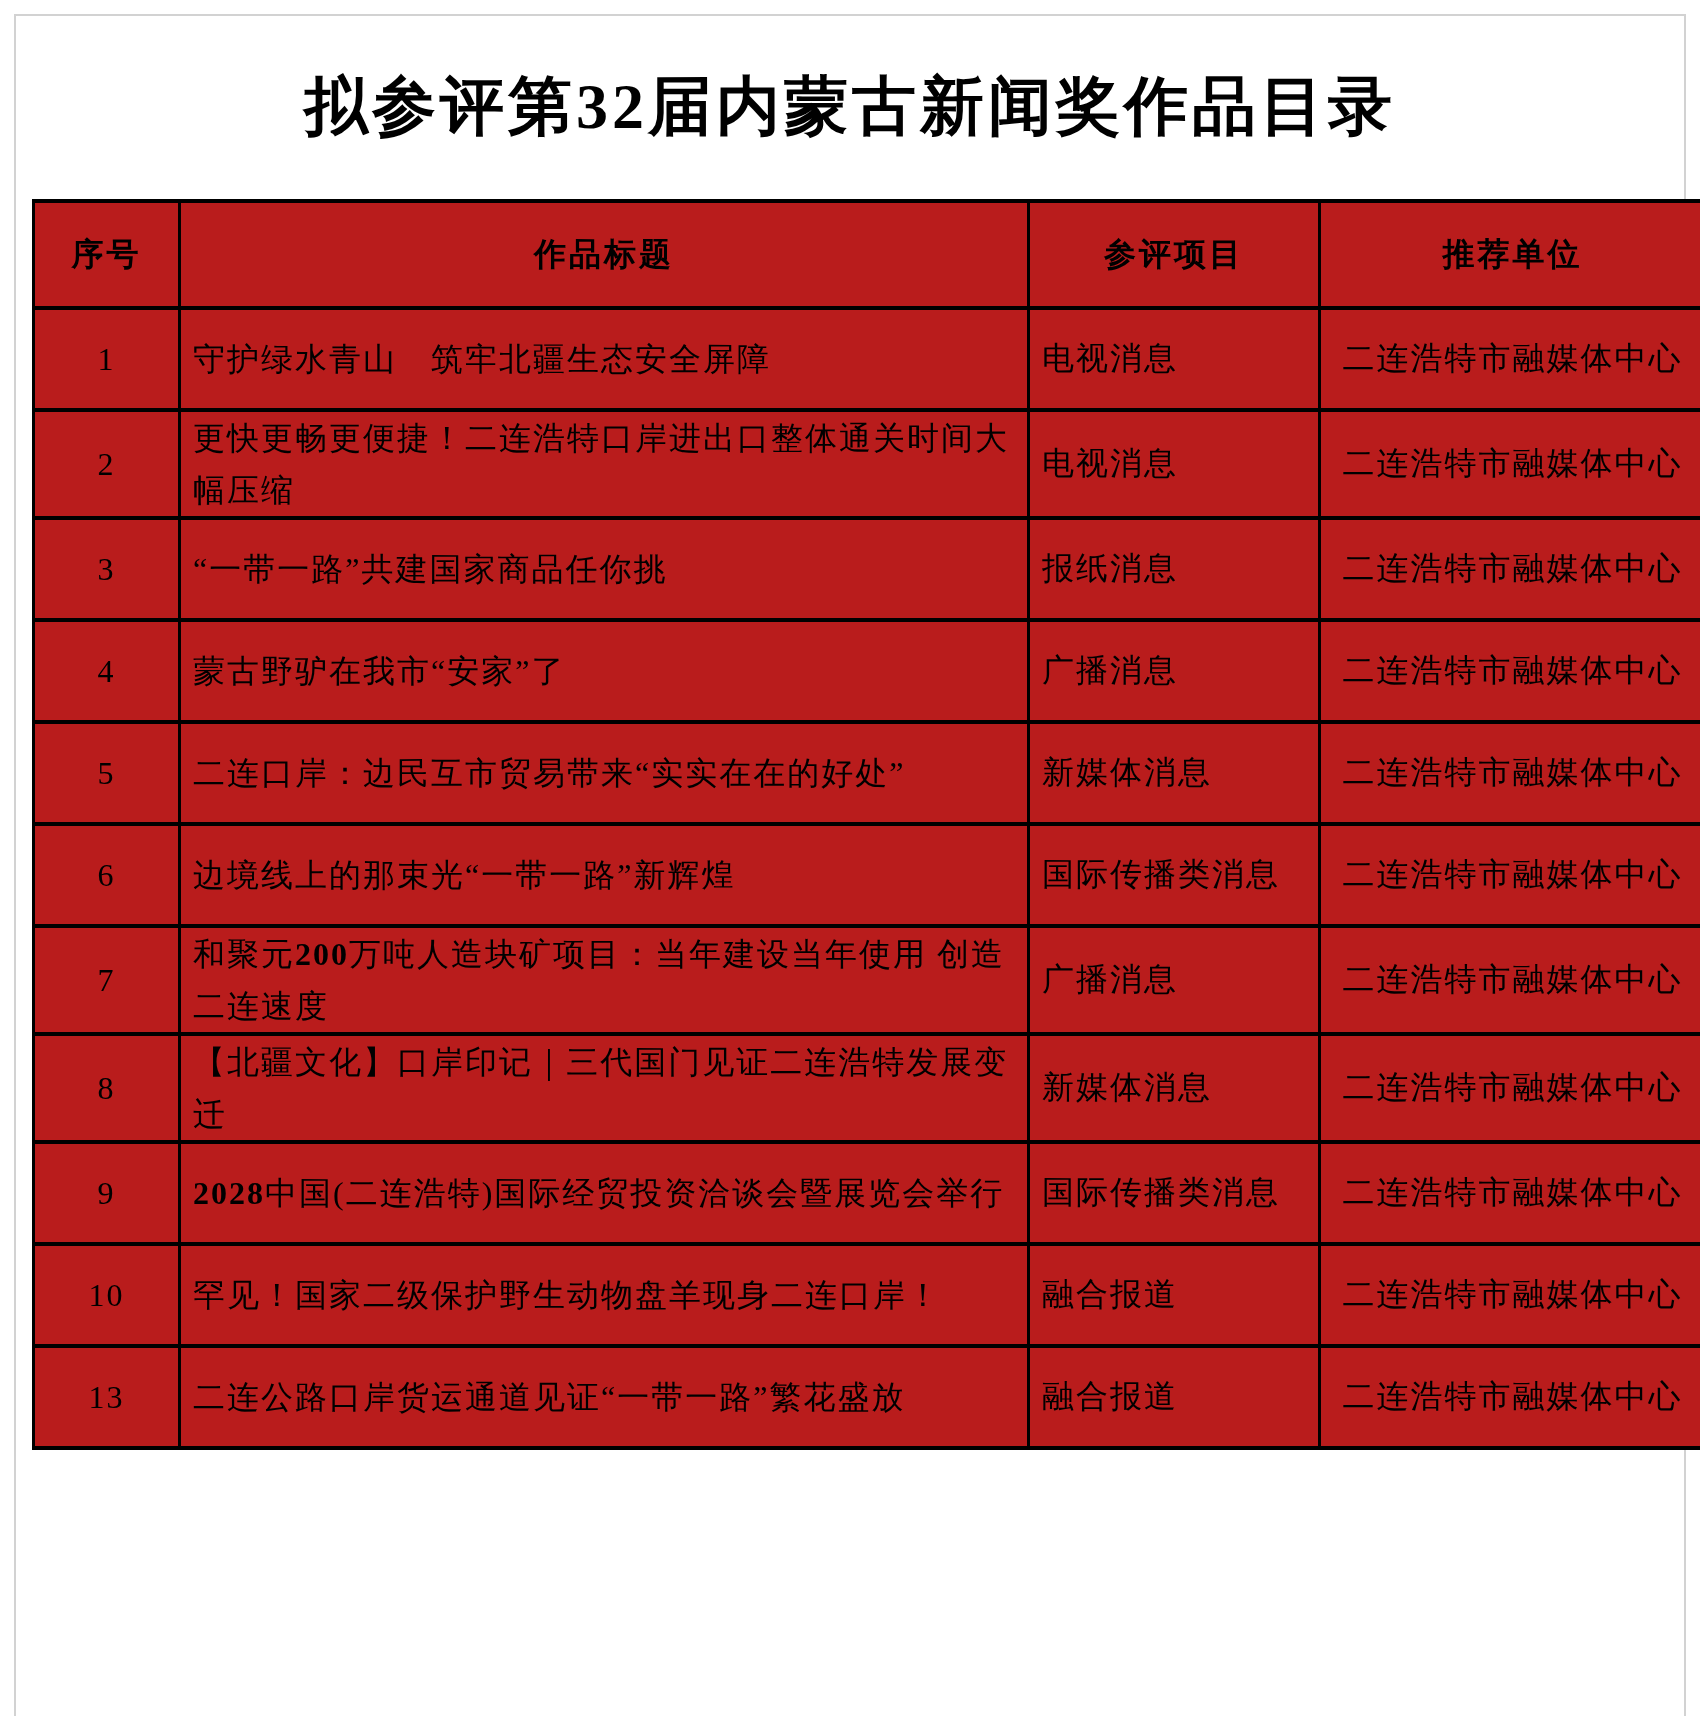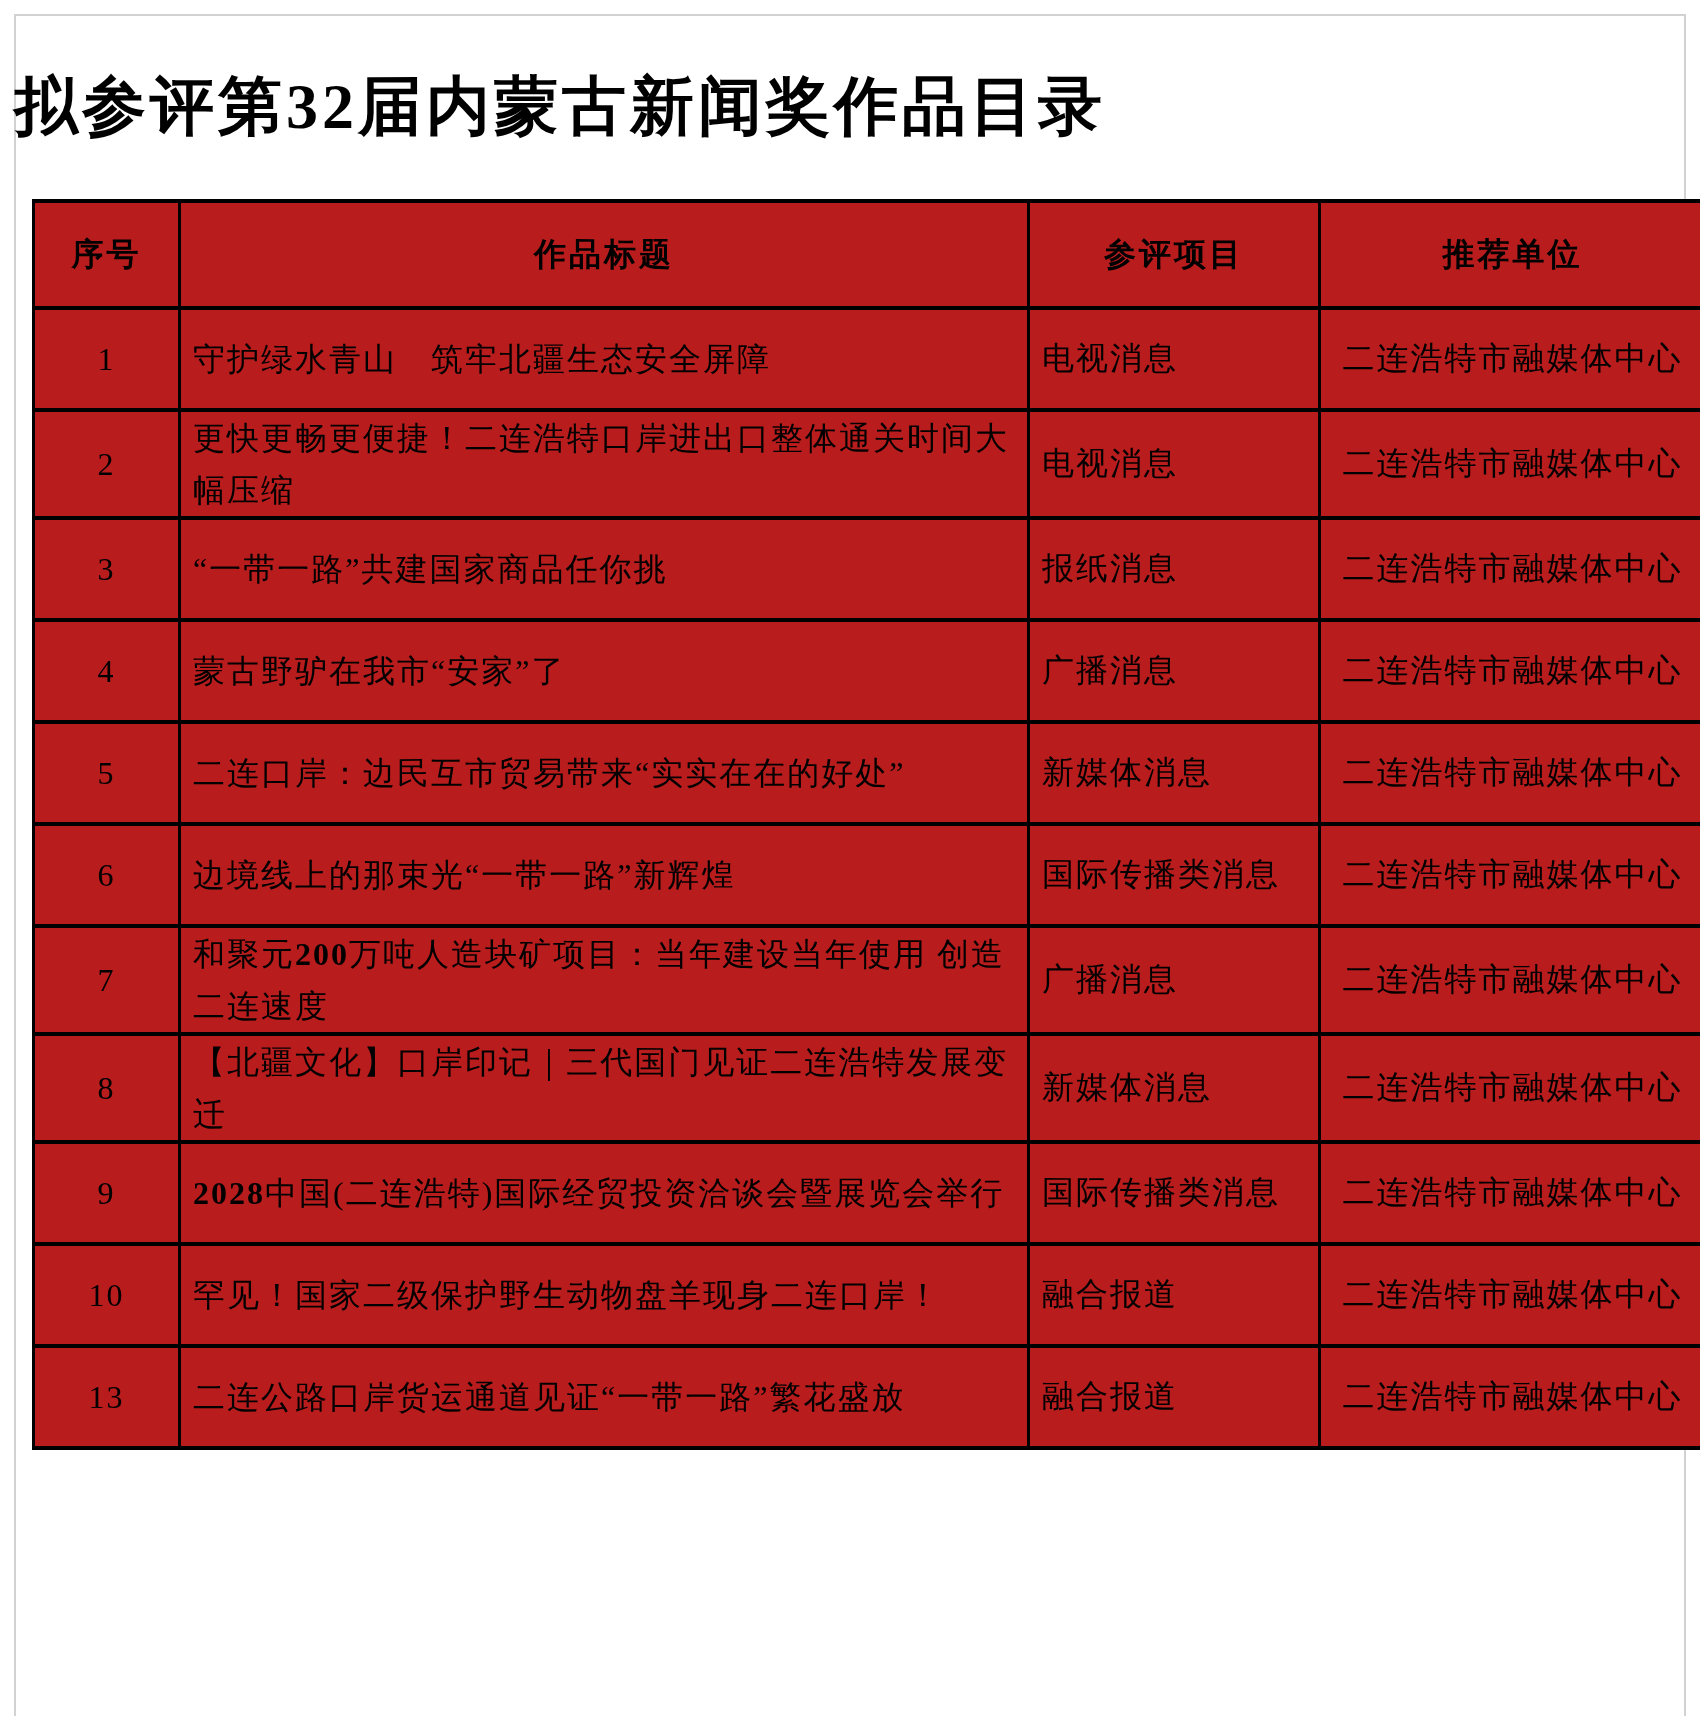--- a/index.html
+++ b/index.html
@@ -23,21 +23,21 @@
     height: 1760px;
     box-sizing: border-box;
     border: 2px solid #d2d2d2;
     background: #ffffff;
   }
   .doc-title {
     position: absolute;
     left: 14px;
     top: 60px;
     width: 1672px;
-    text-align: left;
+    text-align: center;
     font-size: 64px;
     font-weight: bold;
     letter-spacing: 4px;
     line-height: 94px;
     white-space: nowrap;
   }
   table.works {
     position: absolute;
     left: 32px;
     top: 199px;

